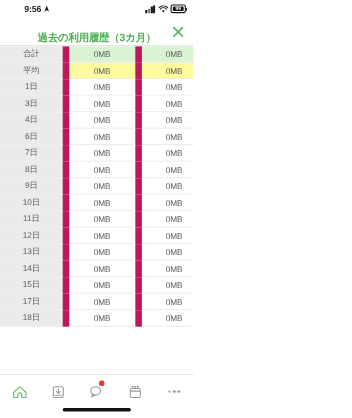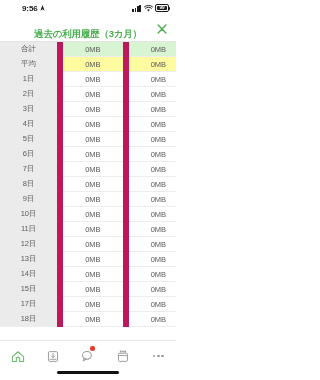--- a/index.html
+++ b/index.html
@@ -270,36 +270,26 @@
           <td class="label-cell">平均</td>
           <td class="val-cell">0MB</td>
           <td class="val-cell">0MB</td>
         </tr>
         <tr>
           <td class="label-cell">1日</td>
           <td class="val-cell">0MB</td>
           <td class="val-cell">0MB</td>
         </tr>
         <tr>
-          <td class="label-cell">2日</td>
-          <td class="val-cell">0MB</td>
-          <td class="val-cell">0MB</td>
-        </tr>
-        <tr>
           <td class="label-cell">3日</td>
           <td class="val-cell">0MB</td>
           <td class="val-cell">0MB</td>
         </tr>
         <tr>
           <td class="label-cell">4日</td>
-          <td class="val-cell">0MB</td>
-          <td class="val-cell">0MB</td>
-        </tr>
-        <tr>
-          <td class="label-cell">5日</td>
           <td class="val-cell">0MB</td>
           <td class="val-cell">0MB</td>
         </tr>
         <tr>
           <td class="label-cell">6日</td>
           <td class="val-cell">0MB</td>
           <td class="val-cell">0MB</td>
         </tr>
         <tr>
           <td class="label-cell">7日</td>

